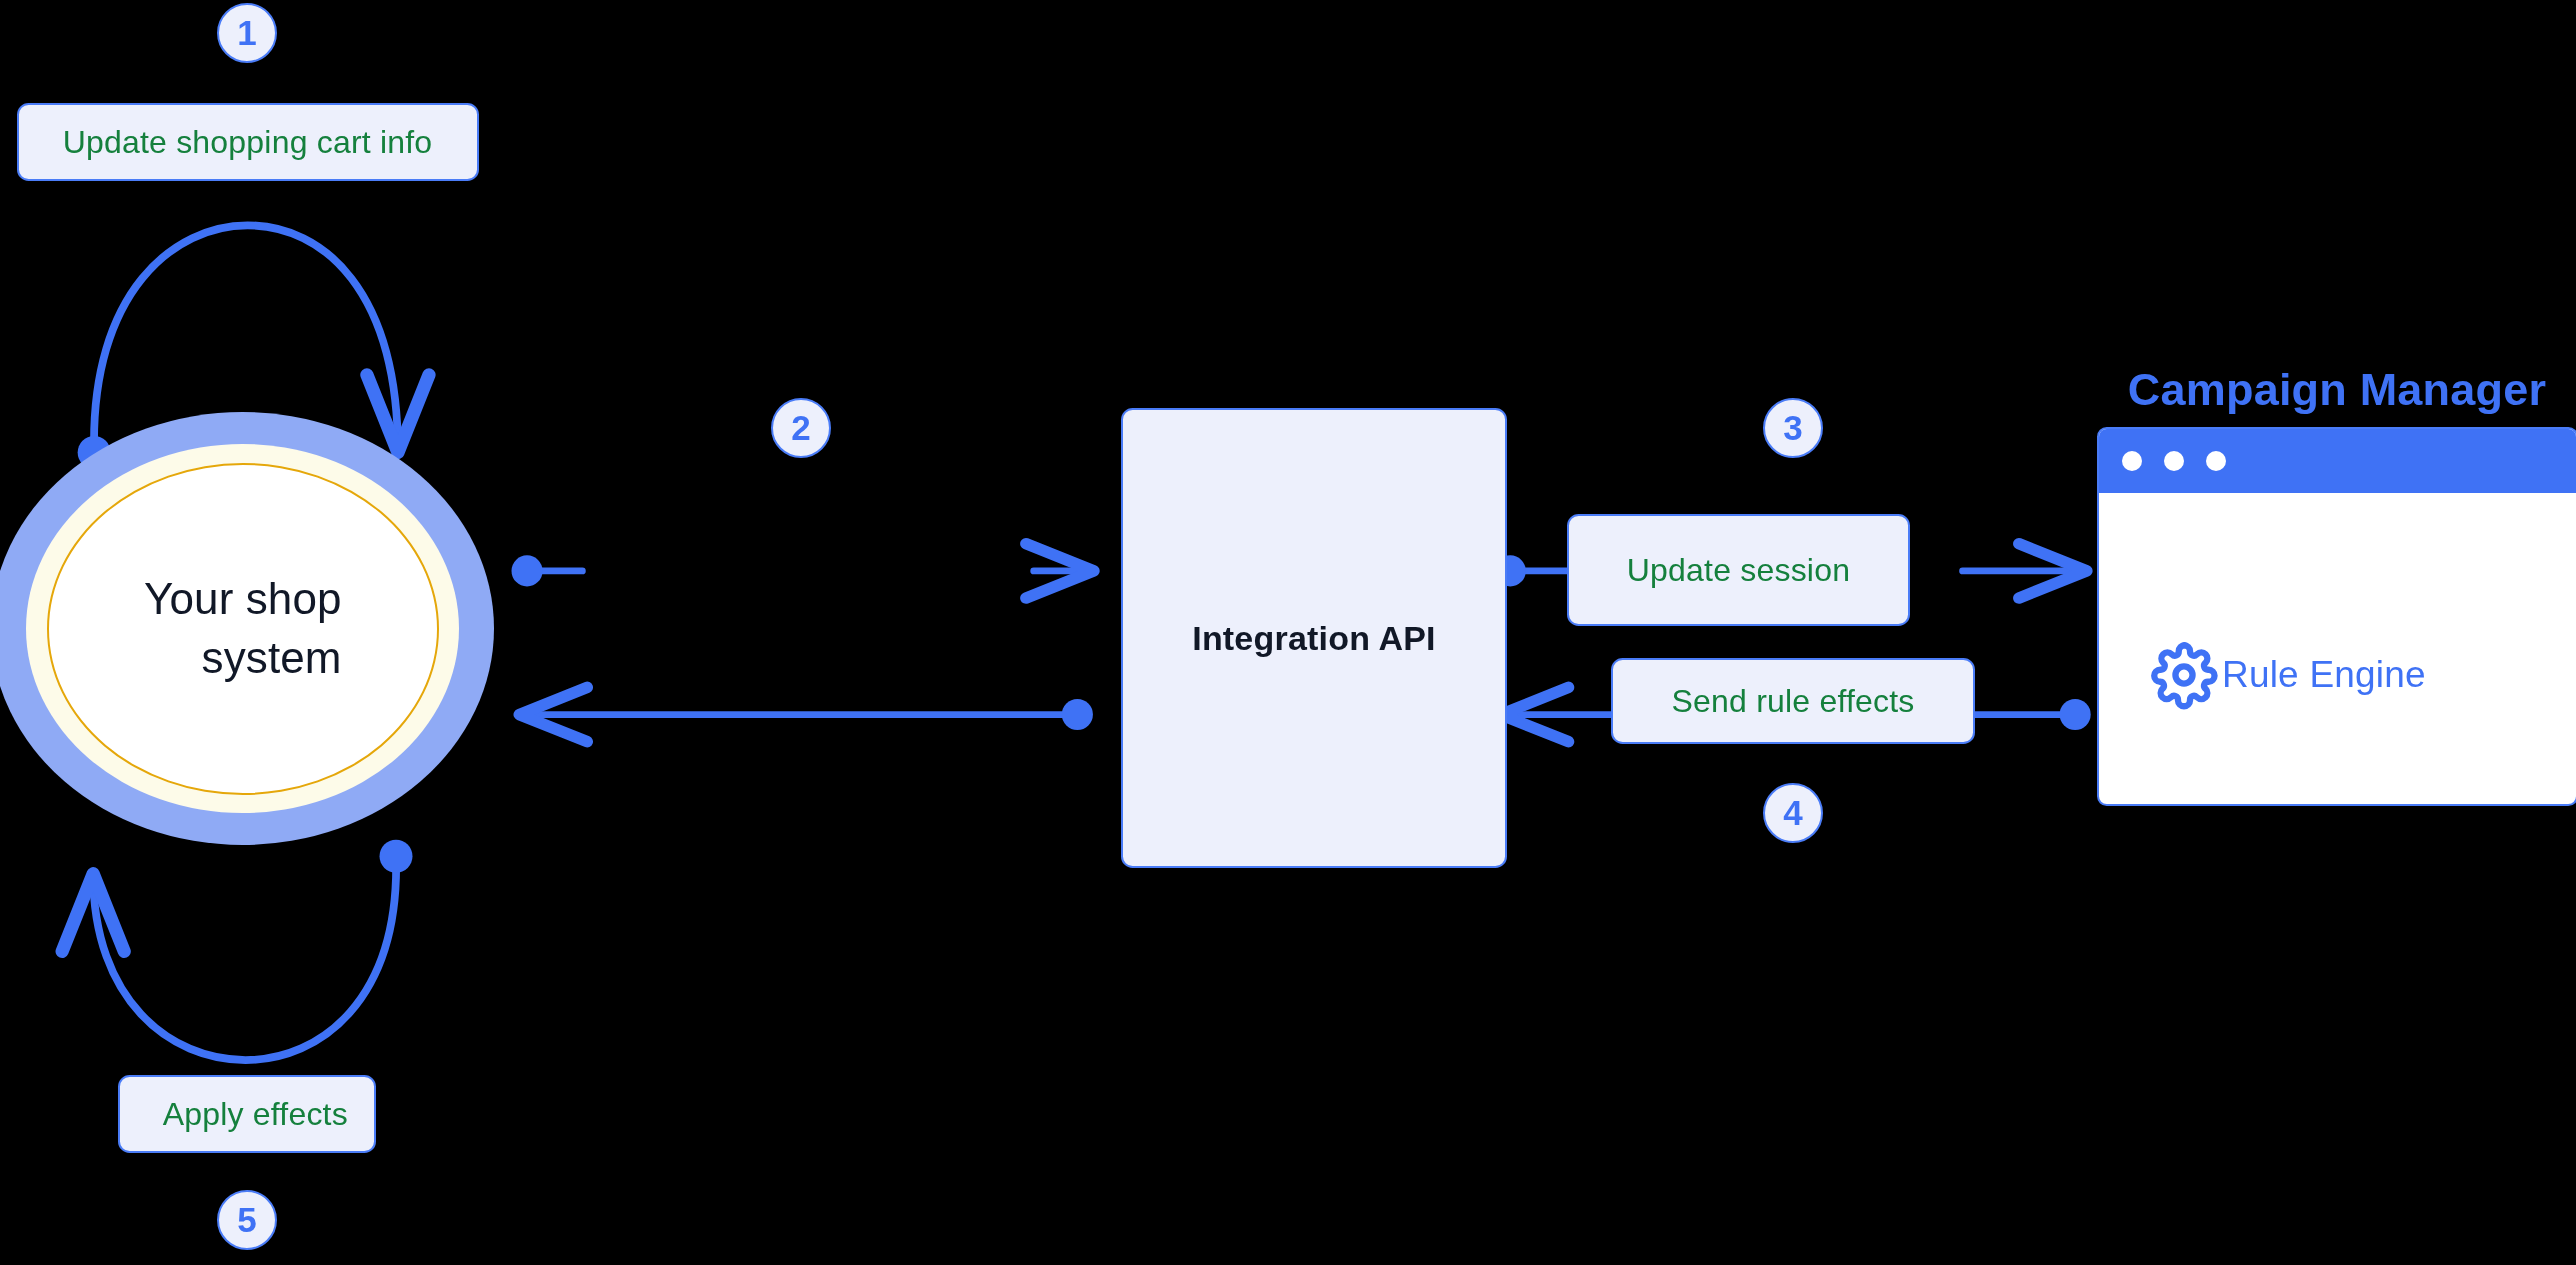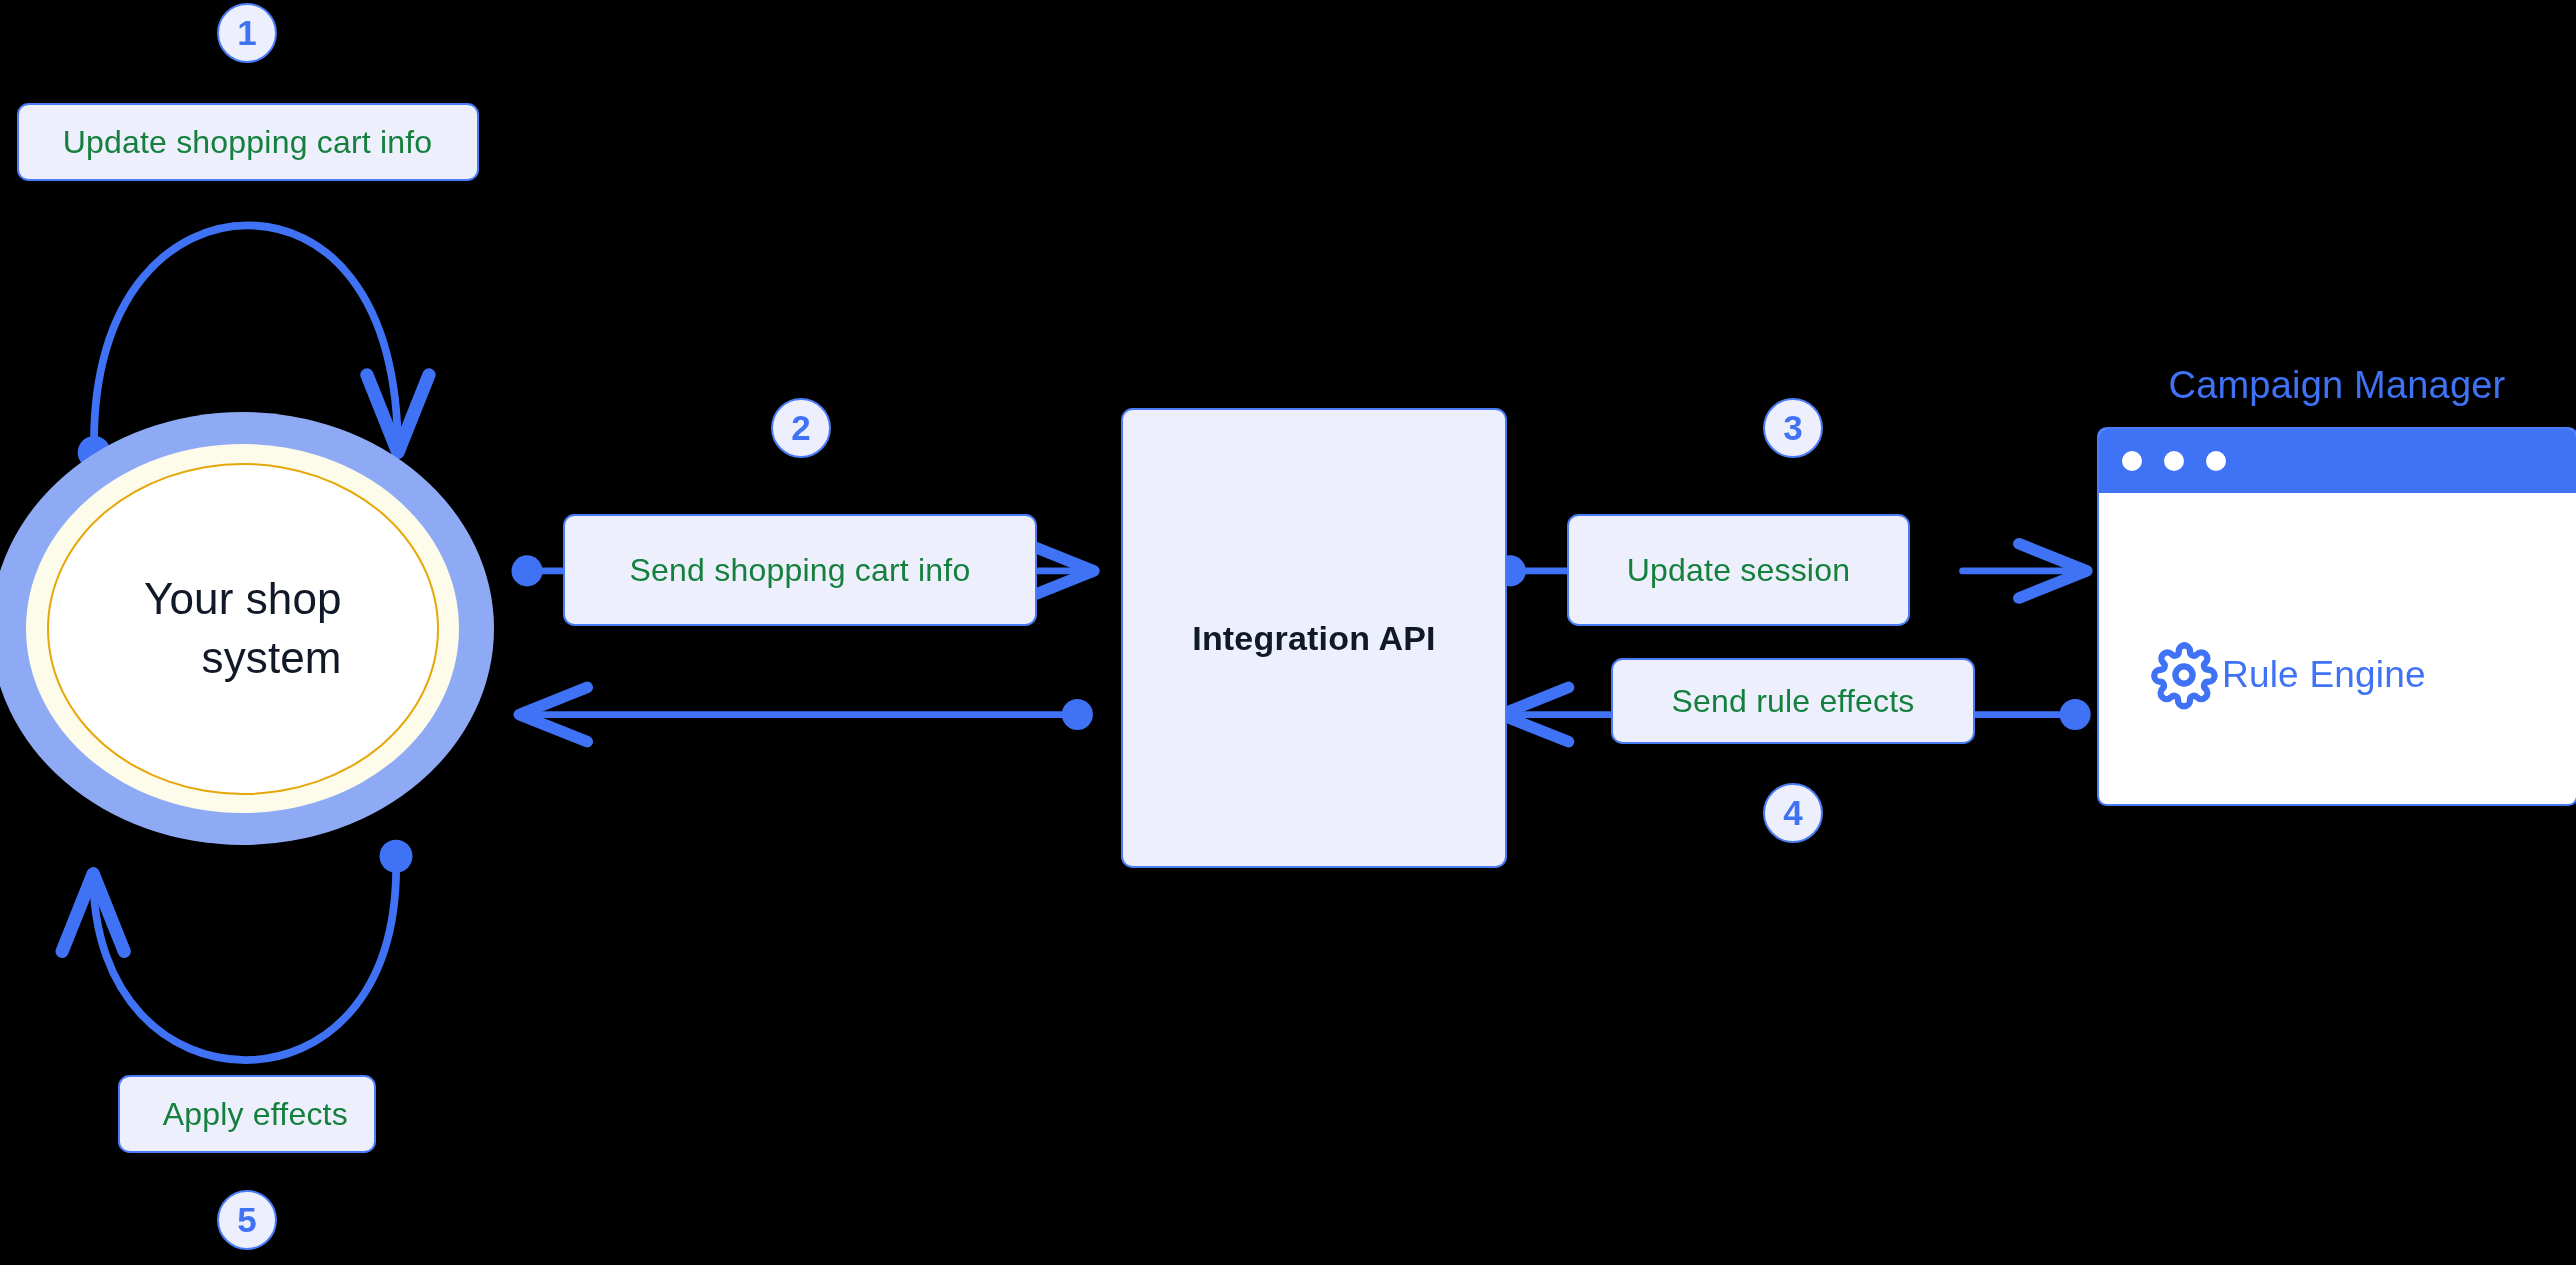--- a/index.html
+++ b/index.html
@@ -123,22 +123,22 @@
   }
 
   
   .cm-title {
     position: absolute;
     left: 2098px;
     top: 364px;
     width: 478px;
     text-align: center;
     color: #3F72F5;
-    font-size: 38px;
-    font-weight: normal;
+    font-size: 45px;
+    font-weight: bold;
     letter-spacing: 0.2px;
   }
   .cm-window {
     position: absolute;
     left: 2097px;
     top: 427px;
     width: 481px;
     height: 379px;
     border: 2.9px solid #4A7CF7;
     border-radius: 9.7px;
@@ -240,21 +240,20 @@
   <div class="shop-circle">
     <div class="shop-circle-cream">
       <div class="shop-circle-inner">
         <div class="shop-label">Your shop
 system</div>
       </div>
     </div>
   </div>
 
   <div class="badge" style="left:771px; top:398px;">2</div>
-  <div class="chip" style="left:563px; top:514px; width:474px; height:112px;">Send shopping cart info</div>
 
   <div class="api-box">Integration API</div>
 
   <div class="badge" style="left:1763px; top:398px;">3</div>
   <div class="chip" style="left:1567px; top:514px; width:343px; height:112px;">Update session</div>
 
   <div class="chip" style="left:1611px; top:658px; width:364px; height:86px;text-align:center;">Send rule effects</div>
   <div class="badge" style="left:1763px; top:783px;">4</div>
 
   <div class="cm-title">Campaign Manager</div>

